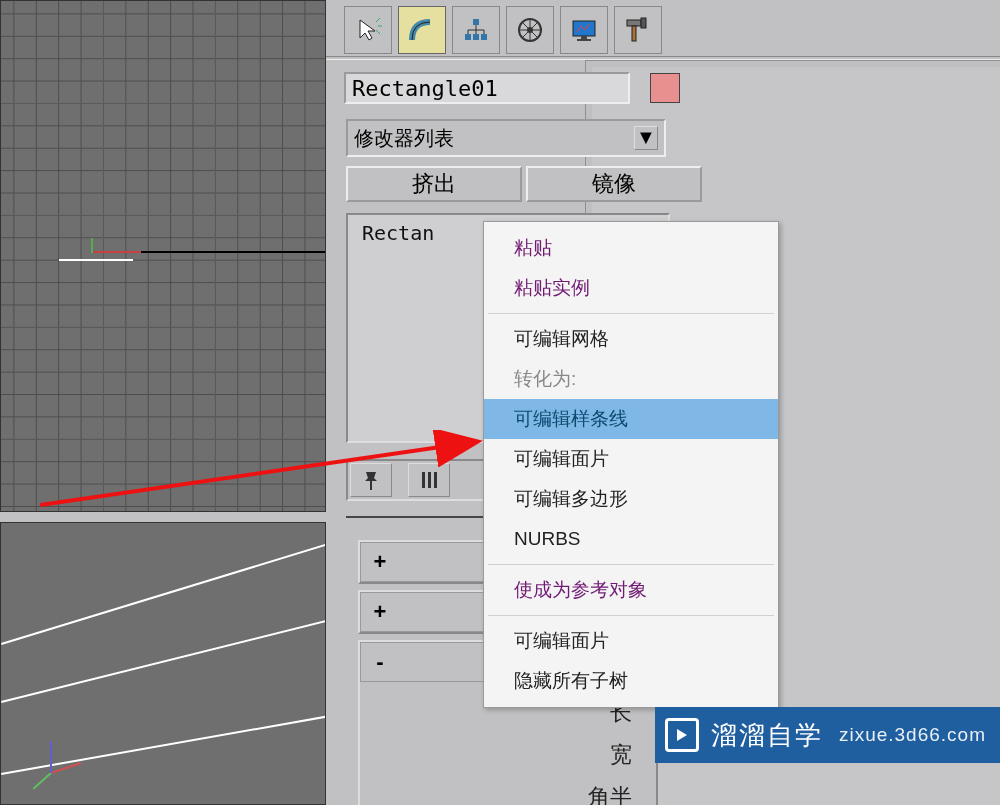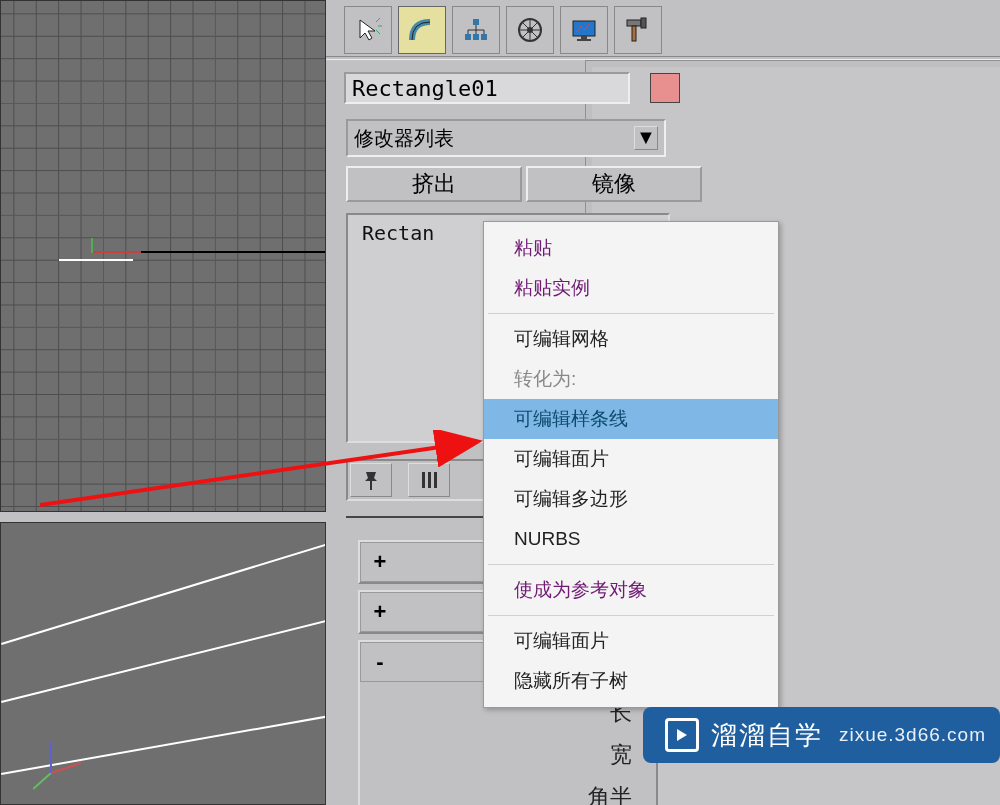--- a/index.html
+++ b/index.html
@@ -306,24 +306,23 @@
     
     .watermark {
       position: absolute;
       right: 0;
       bottom: 42px;
       height: 56px;
       background: #1f5fa0;
       color: #fff;
       display: flex;
       align-items: center;
-      padding: 0 14px 0 22px;
+      padding: 0 14px 0 10px;
       gap: 12px;
       z-index: 200;
-      border-radius: 8px;
     }
     .wm-logo {
       width: 34px; height: 34px;
       border: 3px solid #fff;
       border-radius: 4px;
       display: flex;
       align-items: center;
       justify-content: center;
     }
     .wm-text1 { font-size: 26px; letter-spacing: 2px; }

